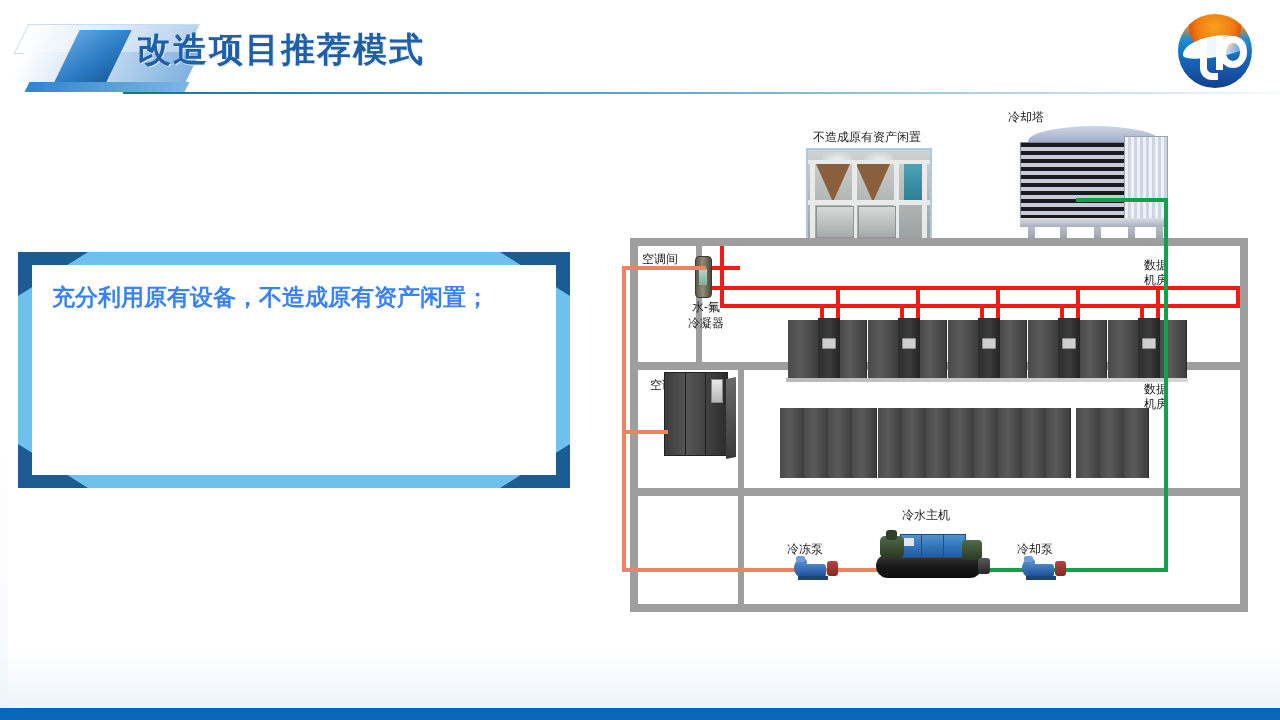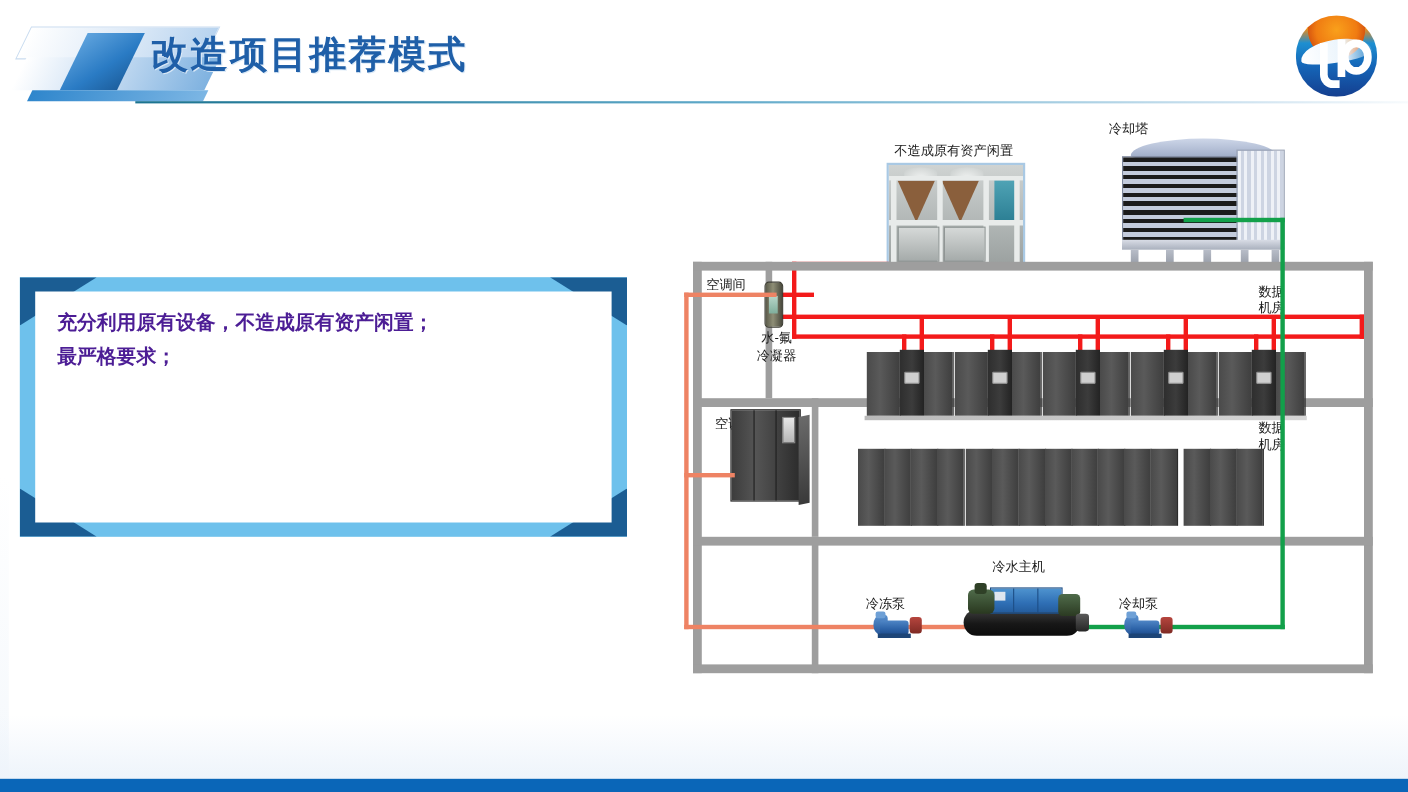--- a/index.html
+++ b/index.html
@@ -66,21 +66,21 @@
   .callout{position:absolute;left:18px;top:252px;width:552px;height:236px;}
   .callout-frame{position:absolute;inset:0;background:#6EC1EC;}
   .callout-corner{position:absolute;width:70px;height:44px;background:#1B5D93;}
   .cc-tl{left:0;top:0;clip-path:polygon(0 0,100% 0,0 100%);}
   .cc-tr{right:0;top:0;clip-path:polygon(100% 0,100% 100%,0 0);}
   .cc-bl{left:0;bottom:0;clip-path:polygon(0 100%,100% 100%,0 0);}
   .cc-br{right:0;bottom:0;clip-path:polygon(100% 100%,100% 0,0 100%);}
   .callout-inner{position:absolute;left:14px;top:13px;right:14px;bottom:13px;
     background:#ffffff;}
   .callout-text{position:absolute;left:34px;top:26px;right:16px;
-    font-size:18px;font-weight:bold;color:#4c1d95;line-height:1.72;}
+    font-size:23px;font-weight:bold;color:#3b82f6;line-height:1.72;}
   .callout-text div{white-space:nowrap;}
 
   
   .diagram{position:absolute;left:608px;top:100px;width:660px;height:520px;}
 
   .bldg-wall{position:absolute;background:#9E9E9E;}
   .room-label{position:absolute;font-size:12px;color:#1a1a1a;
     line-height:1.25;white-space:pre-line;}
   .eq-label{position:absolute;font-size:12px;color:#1a1a1a;
     line-height:1.3;text-align:center;white-space:pre-line;}
@@ -213,21 +213,20 @@
 
   <div class="callout">
     <div class="callout-frame"></div>
     <div class="callout-corner cc-tl"></div>
     <div class="callout-corner cc-tr"></div>
     <div class="callout-corner cc-bl"></div>
     <div class="callout-corner cc-br"></div>
     <div class="callout-inner"></div>
     <div class="callout-text">
       <div>充分利用原有设备，不造成原有资产闲置；</div>
-      <div>最严格要求；</div>
     </div>
   </div>
 
   <div class="diagram">
 
     <div class="eq-label" style="left:378px;top:10px;width:80px;">冷却塔</div>
     <div class="tower">
       <div class="tower-top"></div>
       <div class="tower-body"></div>
       <div class="tower-side"></div>

